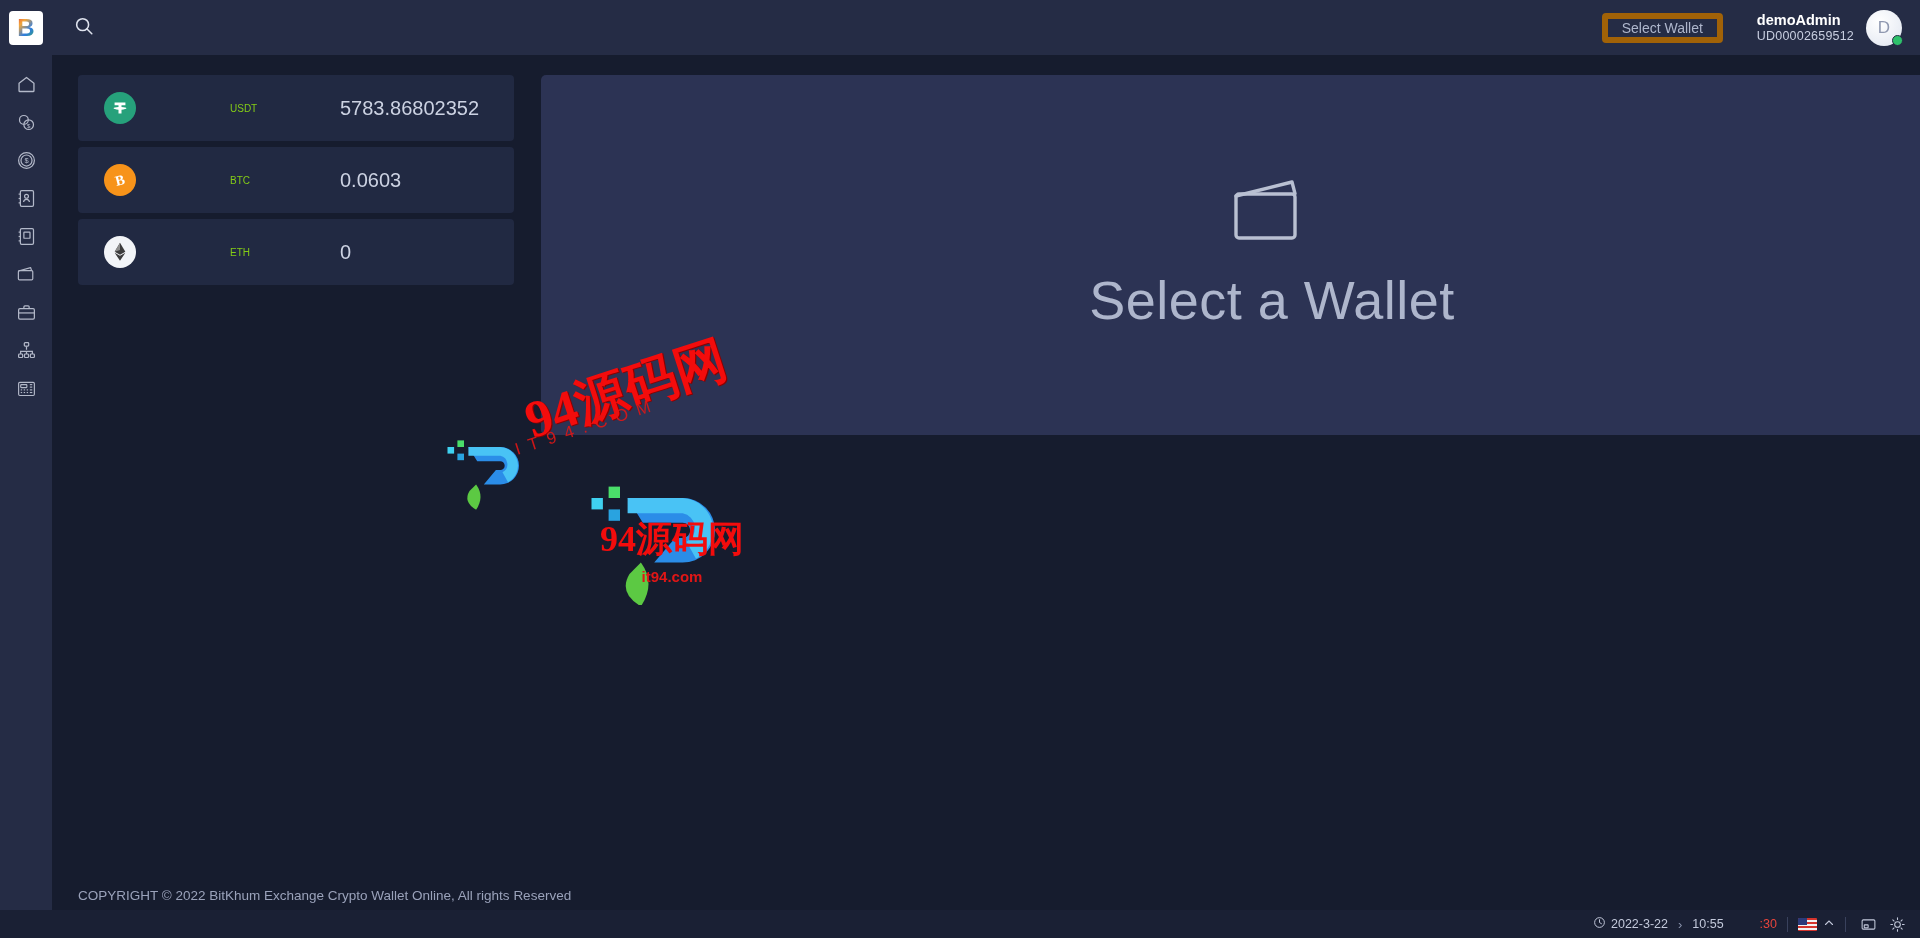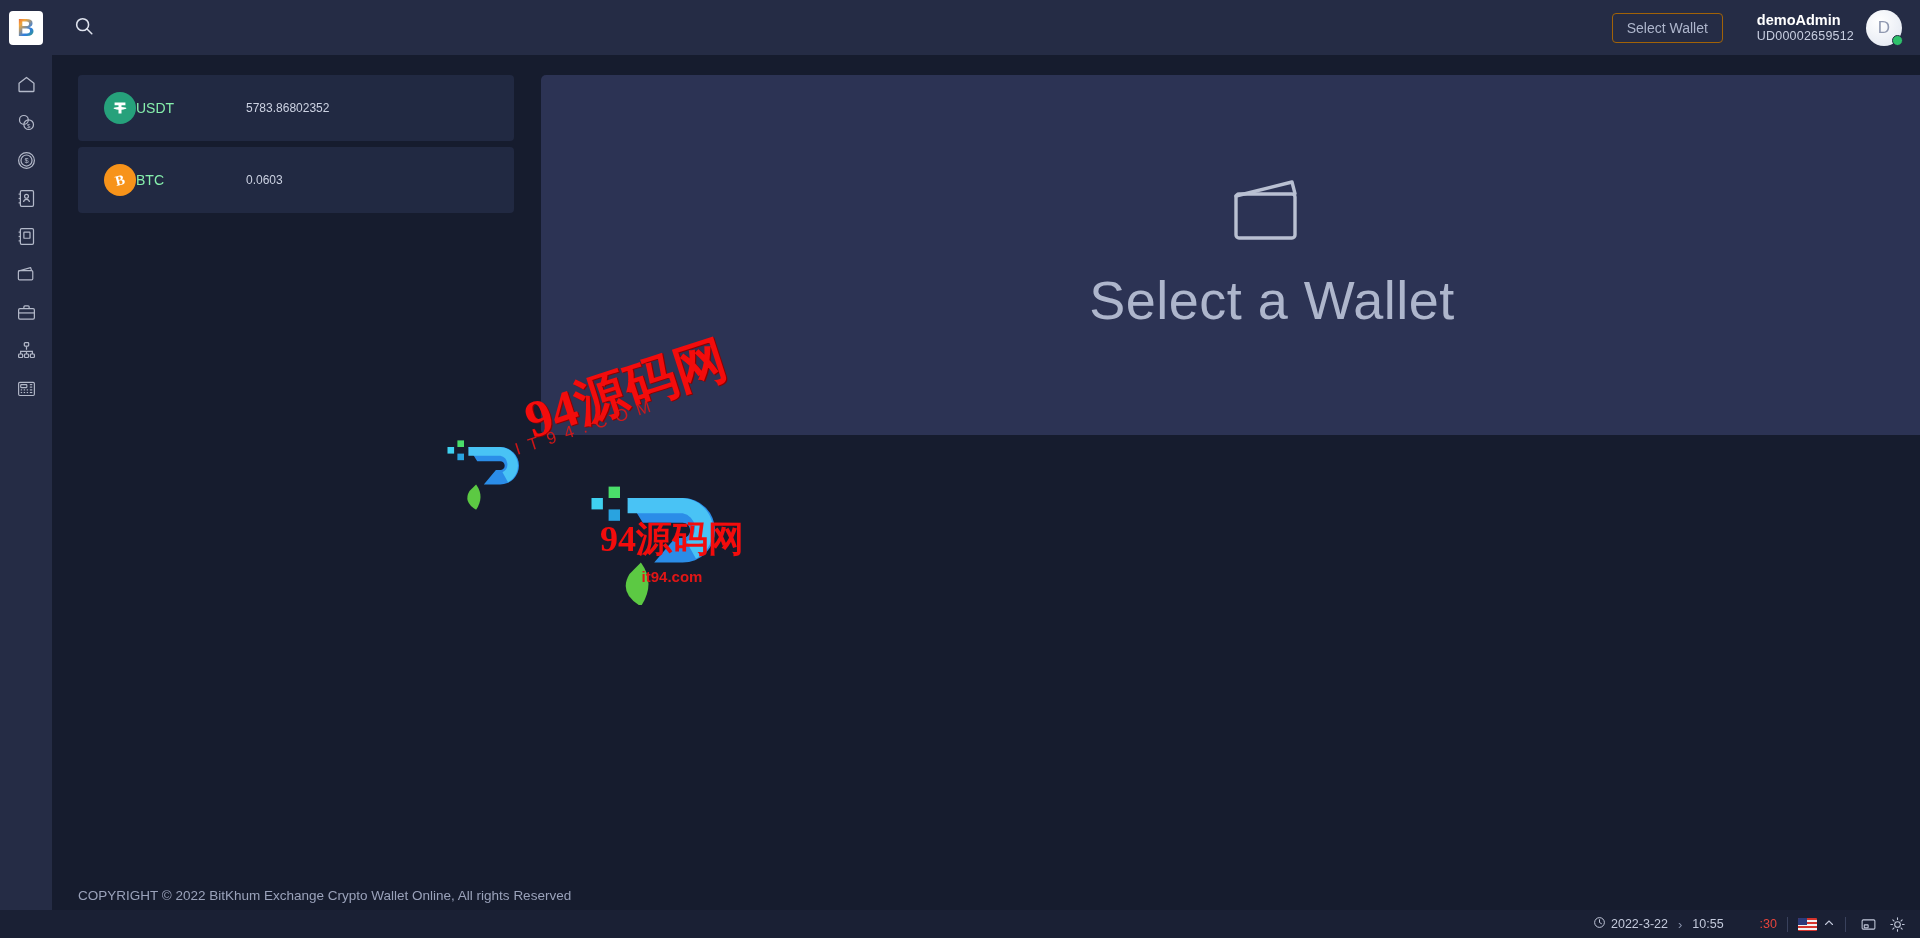--- a/index.html
+++ b/index.html
@@ -28,21 +28,21 @@
     background: linear-gradient(135deg,#e8433a 0%,#f2a73b 28%,#2f7de1 62%,#34a853 100%);
     -webkit-background-clip: text; background-clip: text; color: transparent;
   }
   .search-btn {
     margin-left: 22px; width: 38px; height: 38px;
     display: flex; align-items: center; justify-content: center;
     cursor: pointer; flex: 0 0 auto;
   }
   .topbar-spacer { flex: 1 1 auto; }
   .select-wallet-btn {
-    height: 30px; padding: 0 14px; border: 1px solid #a16207; border-radius: 4px;
+    height: 30px; padding: 0 14px; border: 6px solid #a16207; border-radius: 4px;
     background: transparent; color: #aeb6cc; font-size: 14px;
     font-family: "Liberation Sans", sans-serif;
     display: flex; align-items: center; justify-content: center; cursor: pointer; text-align: center;
   }
   .user-block {
     display: flex; align-items: center; margin-left: 34px; margin-right: 18px; cursor: pointer;
   }
   .user-text { margin-right: 12px; line-height: 1.25; }
   .user-name { color: #ffffff; font-size: 14.5px; font-weight: bold; }
   .user-id { color: #c8cee0; font-size: 12.5px; letter-spacing: .2px; }
@@ -79,22 +79,22 @@
     display: flex; align-items: center; height: 66px;
     background: #212942; border-radius: 4px; margin-bottom: 6px; cursor: pointer;
   }
   .coin-ico {
     width: 32px; height: 32px; border-radius: 50%; margin-left: 26px;
     display: flex; align-items: center; justify-content: center; flex: 0 0 auto;
   }
   .ico-usdt { background: #26a17b; }
   .ico-btc  { background: #f7931a; }
   .ico-eth  { background: #f2f4f8; }
-  .coin-name { color: #86efac; font-size: 14px; width: 110px; }
-  .coin-amt  { color: #ccd2e2; font-size: 12px; }
+  .coin-name { margin-left: 94px; color: #84cc16; font-size: 10px; width: 110px; }
+  .coin-amt  { color: #ccd2e2; font-size: 20px; }
 
   
   .wallet-panel {
     position: absolute; left: 489px; top: 20px; width: 1462px; height: 360px;
     background: #2c3354; border-radius: 5px;
     display: flex; flex-direction: column; align-items: center; justify-content: center;
   }
   .wallet-icon { margin-bottom: 22px; }
   .wallet-empty-text {
     color: #aeb6cc; font-size: 54px; font-weight: normal; letter-spacing: .5px;
@@ -312,20 +312,31 @@
       <div class="coin-row">
         <div class="coin-ico ico-btc">
           <svg width="20" height="20" viewBox="0 0 24 24">
             <text x="12" y="18" font-size="17" font-weight="bold" fill="#ffffff" text-anchor="middle" font-family="Liberation Serif, serif" transform="rotate(-14 12 12)">B</text>
           </svg>
         </div>
         <div class="coin-name">BTC</div>
         <div class="coin-amt">0.0603</div>
       </div>
 
+      <div class="coin-row">
+        <div class="coin-ico ico-eth">
+          <svg width="16" height="20" viewBox="0 0 24 30">
+            <path d="M12 1 4 14.6 12 19l8-4.4z" fill="#3c3c3d"></path>
+            <path d="M12 1 4 14.6 12 11.9z" fill="#8c8c8c"></path>
+            <path d="M12 20.7 4 16.3 12 28l8-11.7z" fill="#3c3c3d"></path>
+          </svg>
+        </div>
+        <div class="coin-name">ETH</div>
+        <div class="coin-amt">0</div>
+      </div>
 
     </div>
 
     <div class="wallet-panel">
       <div class="wallet-icon">
         <svg width="84" height="64" viewBox="0 0 84 64" fill="none" stroke="#b9c0d2" stroke-width="3.4" stroke-linejoin="round" stroke-linecap="round">
           <path d="M6 17 62 3l3 11.6"></path>
           <rect x="6" y="15" width="59" height="44" rx="3"></rect>
         </svg>
       </div>

